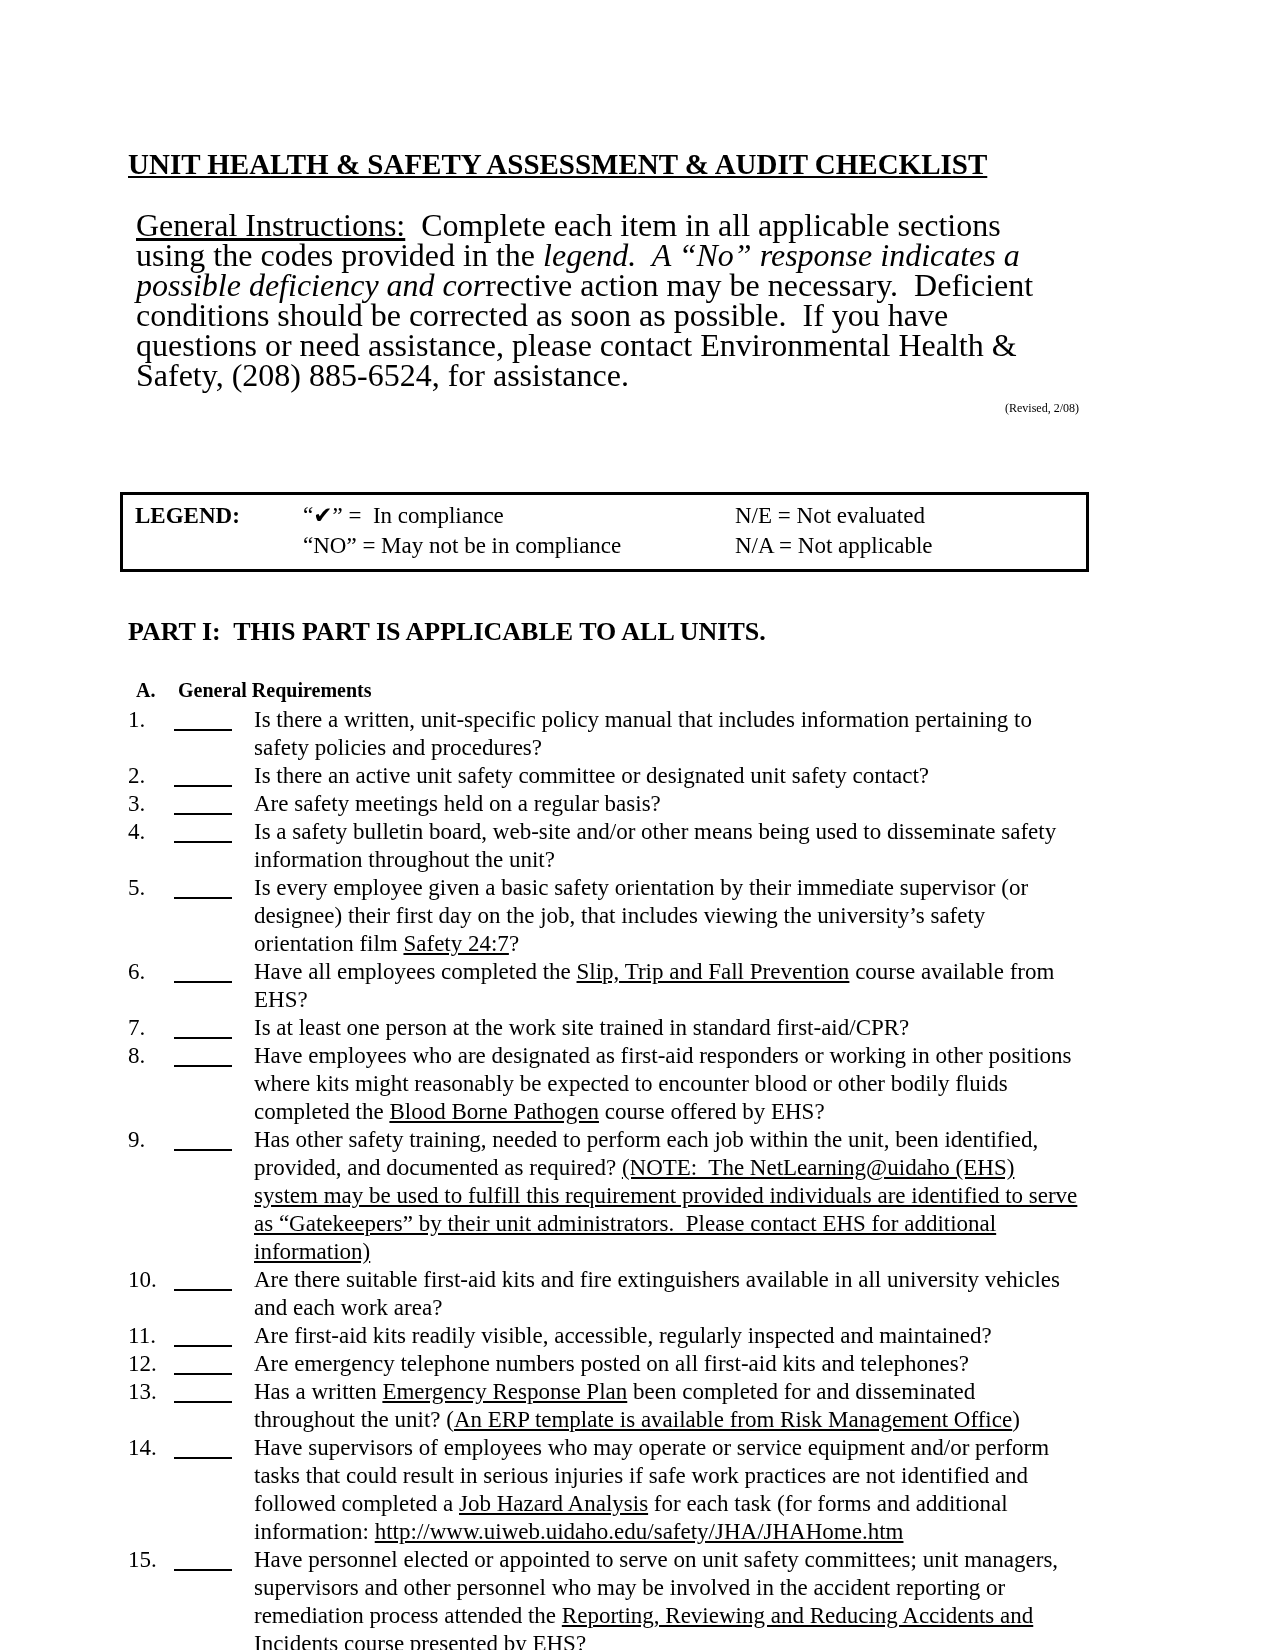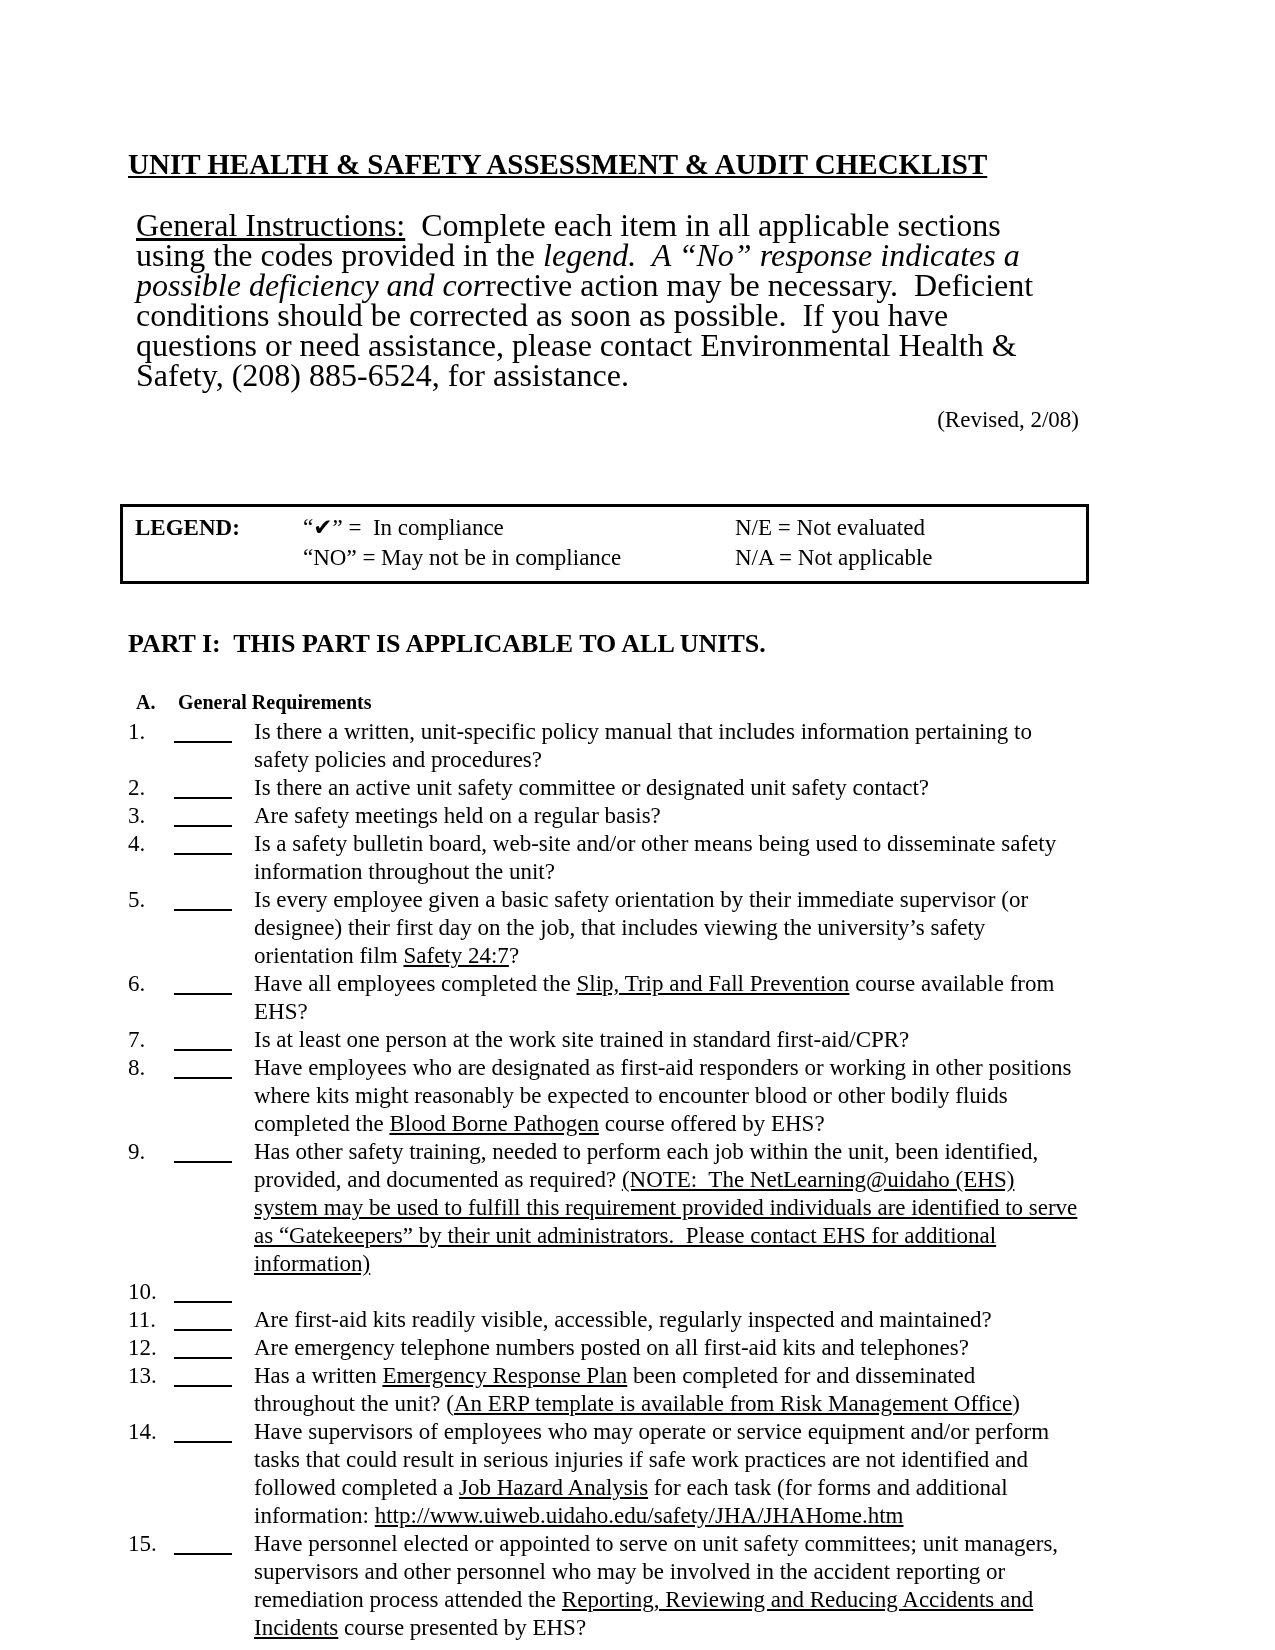--- a/index.html
+++ b/index.html
@@ -16,21 +16,21 @@
   }
   .title {
     font-size: 29px;
     font-weight: bold;
     text-decoration: underline;
     margin: 0 0 32px 0;
   }
   .instructions { margin: 8px; font-size: 32px; line-height: 30px; }
   .instructions .u { text-decoration: underline; }
   .instructions .i { font-style: italic; }
-  .revised { text-align: right; font-size: 23px; line-height: 20px; margin-top: 20px; }
+  .revised { text-align: right; font-size: 12px; line-height: 20px; margin-top: 8px; }
   .legend {
     display: flex;
     border: 3px solid #000;
     margin: 74px -10px 0 -8px;
     padding: 6px 12px 8px 12px;
     font-size: 23px;
     line-height: 30px;
   }
   .legend-label { width: 168px; font-weight: bold; flex: none; }
   .legend-col1 { width: 432px; flex: none; }
@@ -121,20 +121,21 @@
         <span class="itext"><span>Have employees who are designated as first-aid responders or working in other positions where kits might reasonably be expected to encounter blood or other bodily fluids completed the </span><span class="u">Blood Borne Pathogen</span><span> course offered by EHS?</span></span>
       </div>
       <div class="item">
         <span class="num">9.</span>
         <span class="blank"></span>
         <span class="itext"><span>Has other safety training, needed to perform each job within the unit, been identified, provided, and documented as required? </span><span class="u">(NOTE:&nbsp; The NetLearning@uidaho (EHS) system may be used to fulfill this requirement provided individuals are identified to serve as “Gatekeepers” by their unit administrators.&nbsp; Please contact EHS for additional information)</span></span>
       </div>
       <div class="item">
         <span class="num">10.</span>
         <span class="blank"></span>
+        <span class="itext"><span>Are there suitable first-aid kits and fire extinguishers available in all university vehicles and each work area?</span></span>
       </div>
       <div class="item">
         <span class="num">11.</span>
         <span class="blank"></span>
         <span class="itext"><span>Are first-aid kits readily visible, accessible, regularly inspected and maintained?</span></span>
       </div>
       <div class="item">
         <span class="num">12.</span>
         <span class="blank"></span>
         <span class="itext"><span>Are emergency telephone numbers posted on all first-aid kits and telephones?</span></span>

